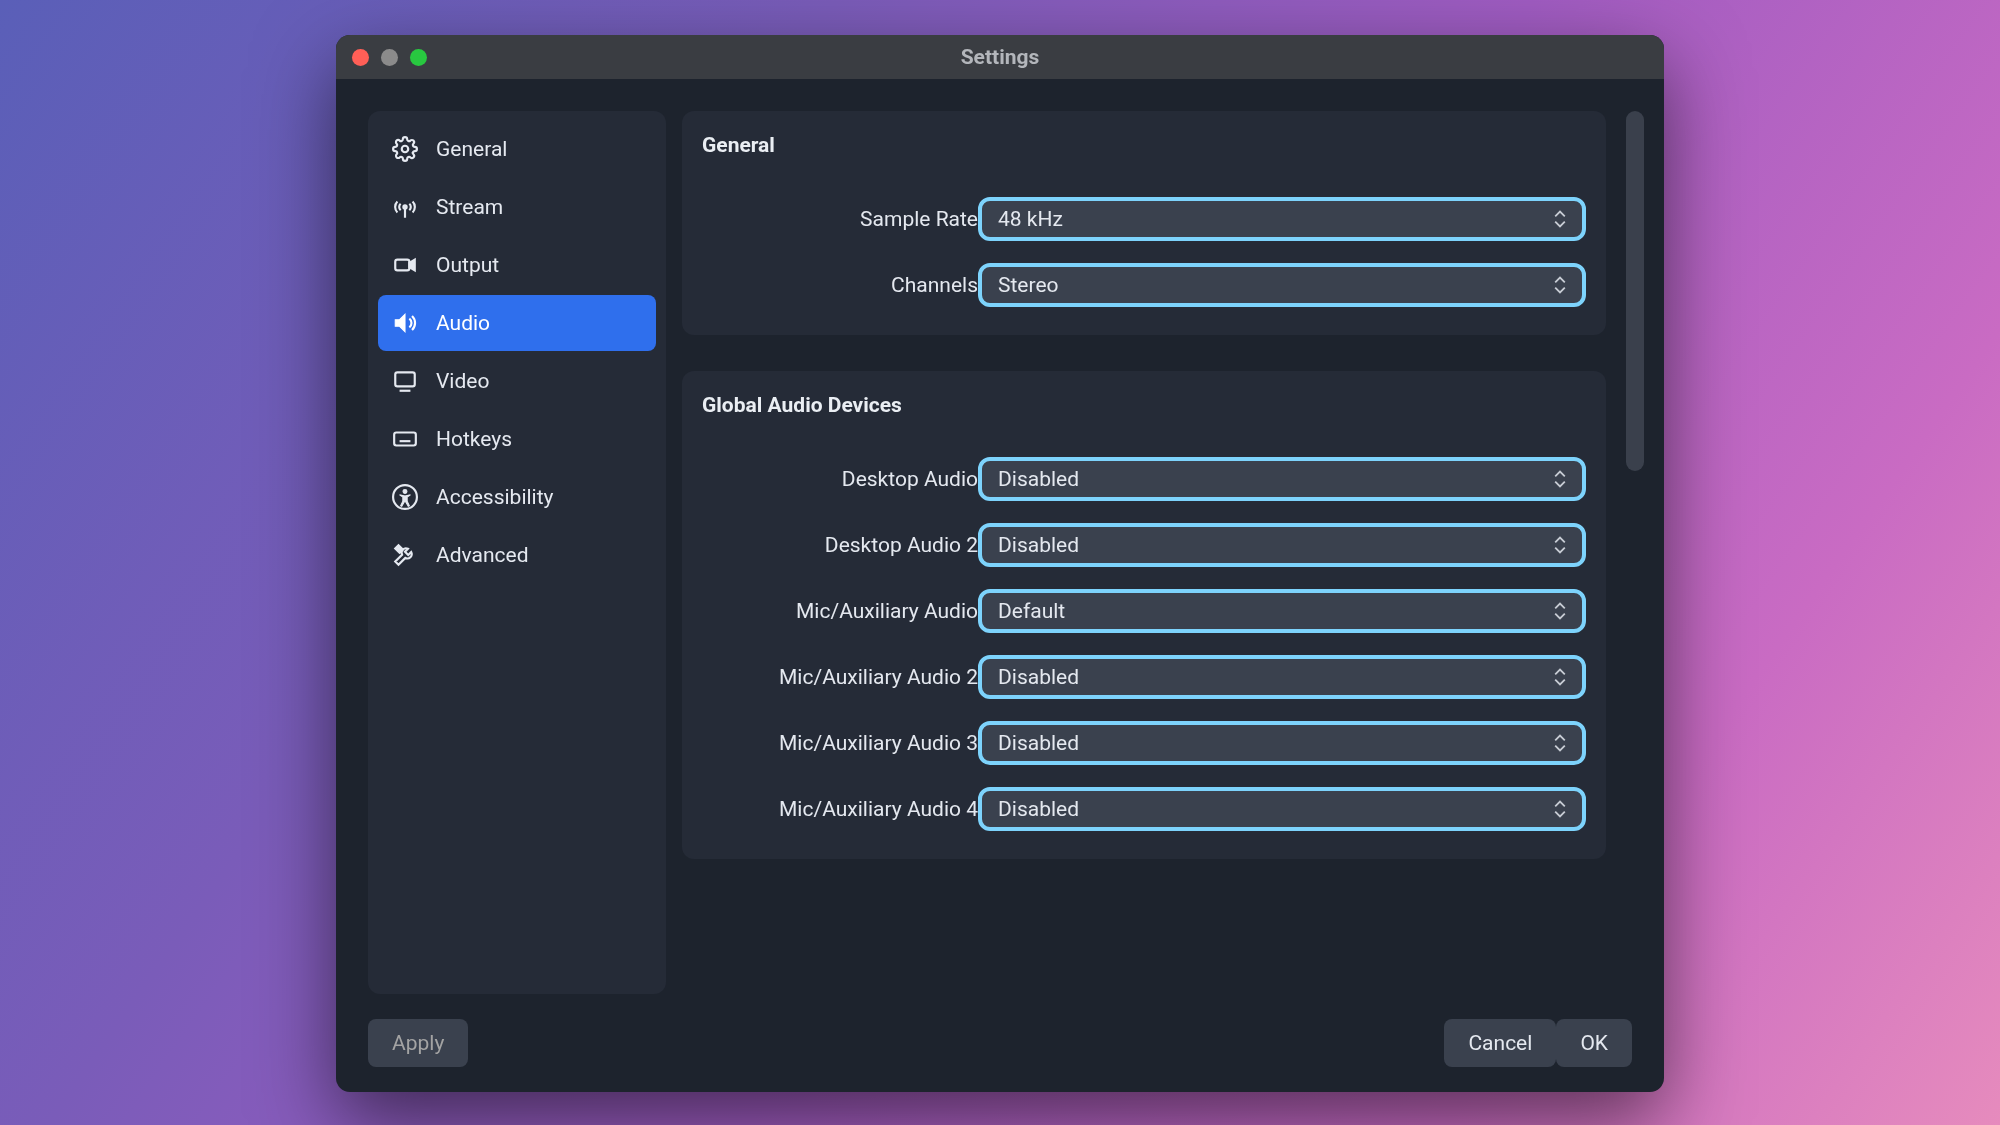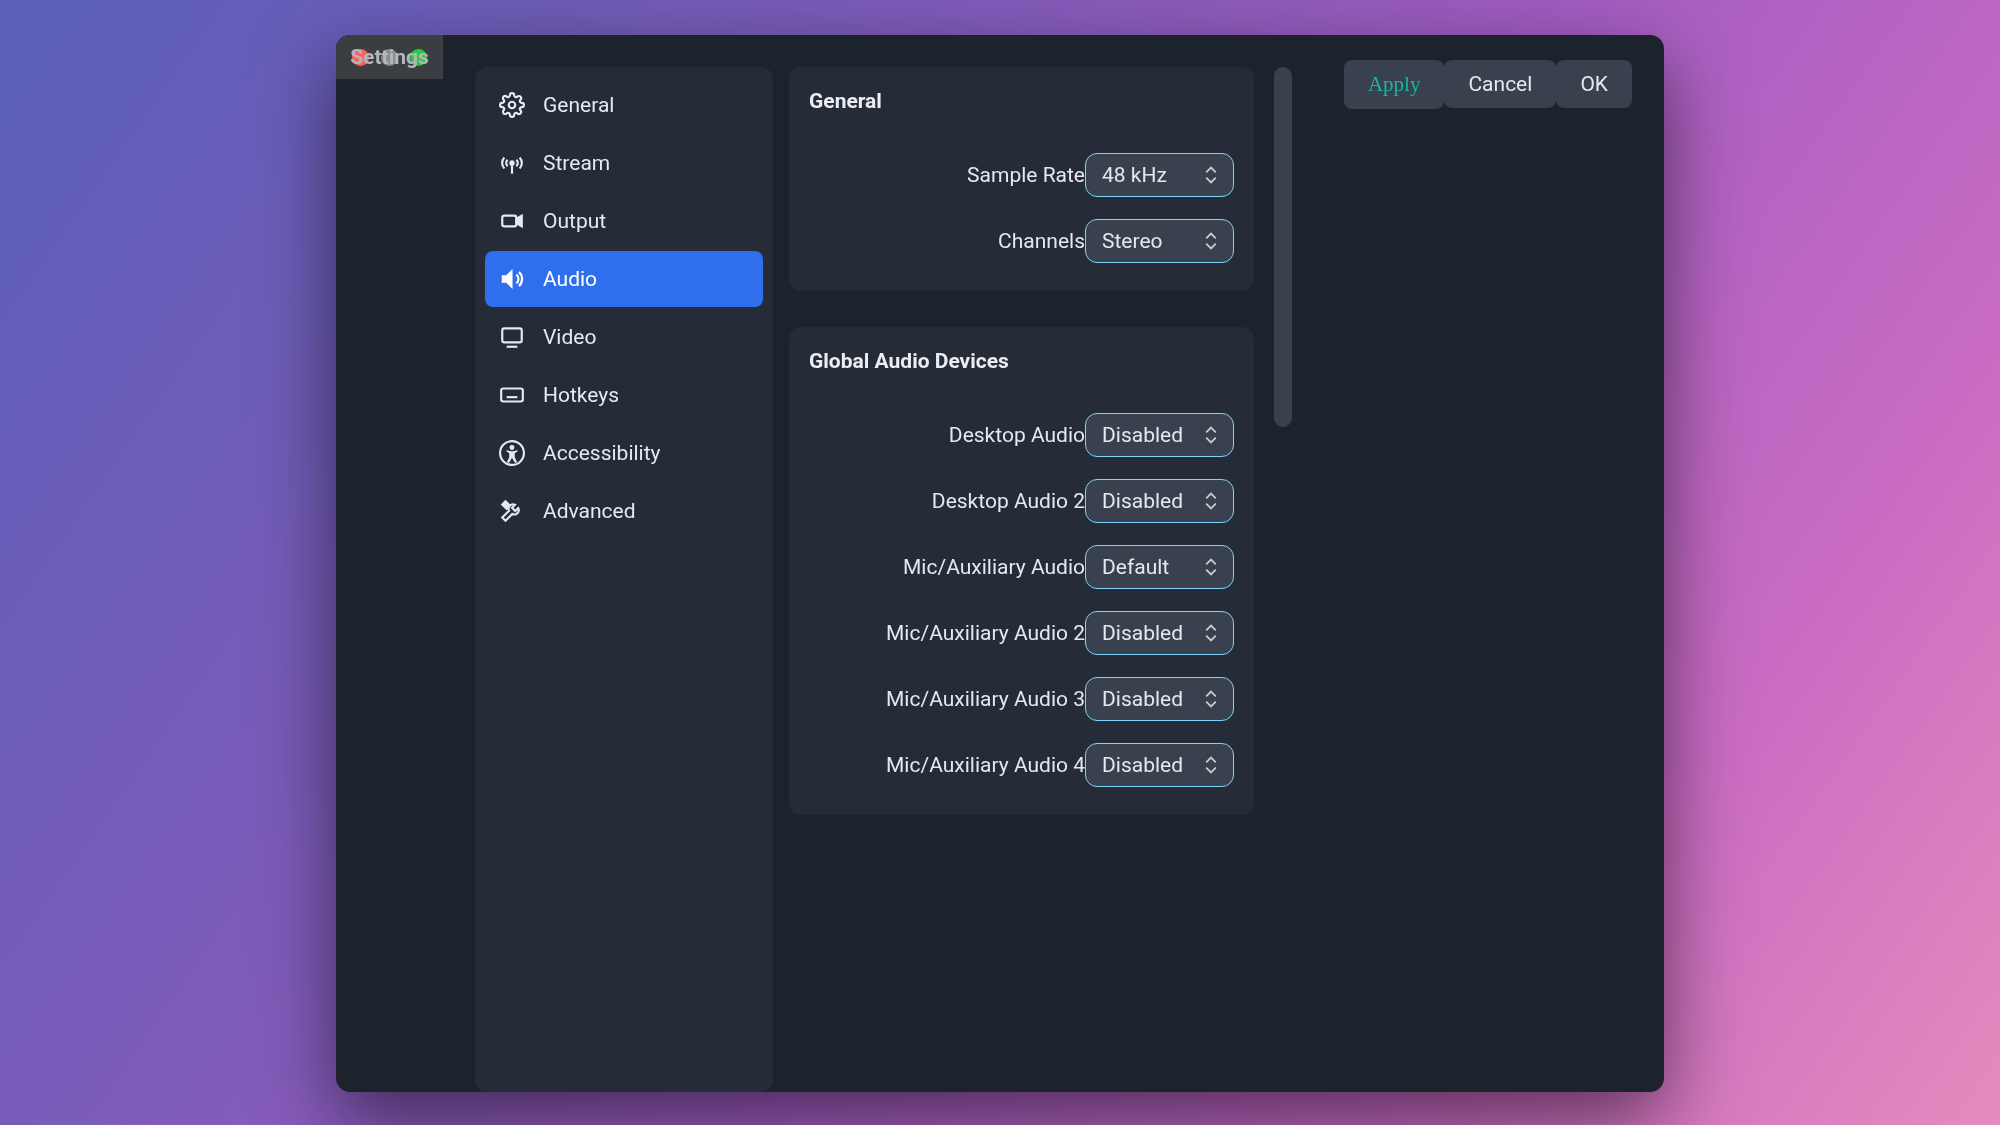--- a/index.html
+++ b/index.html
@@ -8,21 +8,21 @@
   background: linear-gradient(125deg, #5a5fb8 0%, #7a5cb9 30%, #a05cc2 55%, #c96bc3 80%, #e68bbd 100%);
   display: flex; align-items: flex-start; justify-content: center;
 }
 .window {
   margin-top: 35px;
   width: 1328px;
   height: 1057px;
   background: #1d232d;
   border-radius: 14px;
   box-shadow: 0 30px 80px rgba(0,0,0,0.55);
-  display: flex; flex-direction: row;
+  display: flex; flex-direction: column;
   overflow: hidden;
 }
 .titlebar {
   height: 44px;
   background: #3a3d42;
   display: flex; align-items: center;
   position: relative;
   padding: 0 16px;
 }
 .traffic { display: flex; gap: 12px; }
@@ -83,21 +83,21 @@
 .form-row:first-of-type { margin-top: 4px; }
 .form-label {
   width: 276px;
   text-align: right;
   color: #e4e8ef;
   font-size: 21px;
 }
 .select {
   flex: 1;
   background: #3a414e;
-  border: 1px solid #7dd3fc;
+  border: 4px solid #7dd3fc;
   border-radius: 12px;
   height: 44px;
   display: flex; align-items: center;
   padding: 0 16px;
   position: relative;
   color: #e4e8ef;
   font-size: 21px;
   cursor: pointer;
 }
 .select .spin {
@@ -113,21 +113,21 @@
   padding: 0 32px;
 }
 .btn {
   background: #3a414e;
   color: #e4e8ef;
   font-size: 21px;
   padding: 12px 24px;
   border-radius: 8px;
   cursor: pointer;
 }
-.btn.apply { color: #14b8a6; font-family: Liberation Serif, serif; }
+.btn.apply { color: #a3a3a3; }
 .footer-right { display: flex; }
 </style>
 </head>
 <body>
 
 <div class="window">
 
   <div class="titlebar">
     <div class="traffic">
       <div class="tl close"></div>

